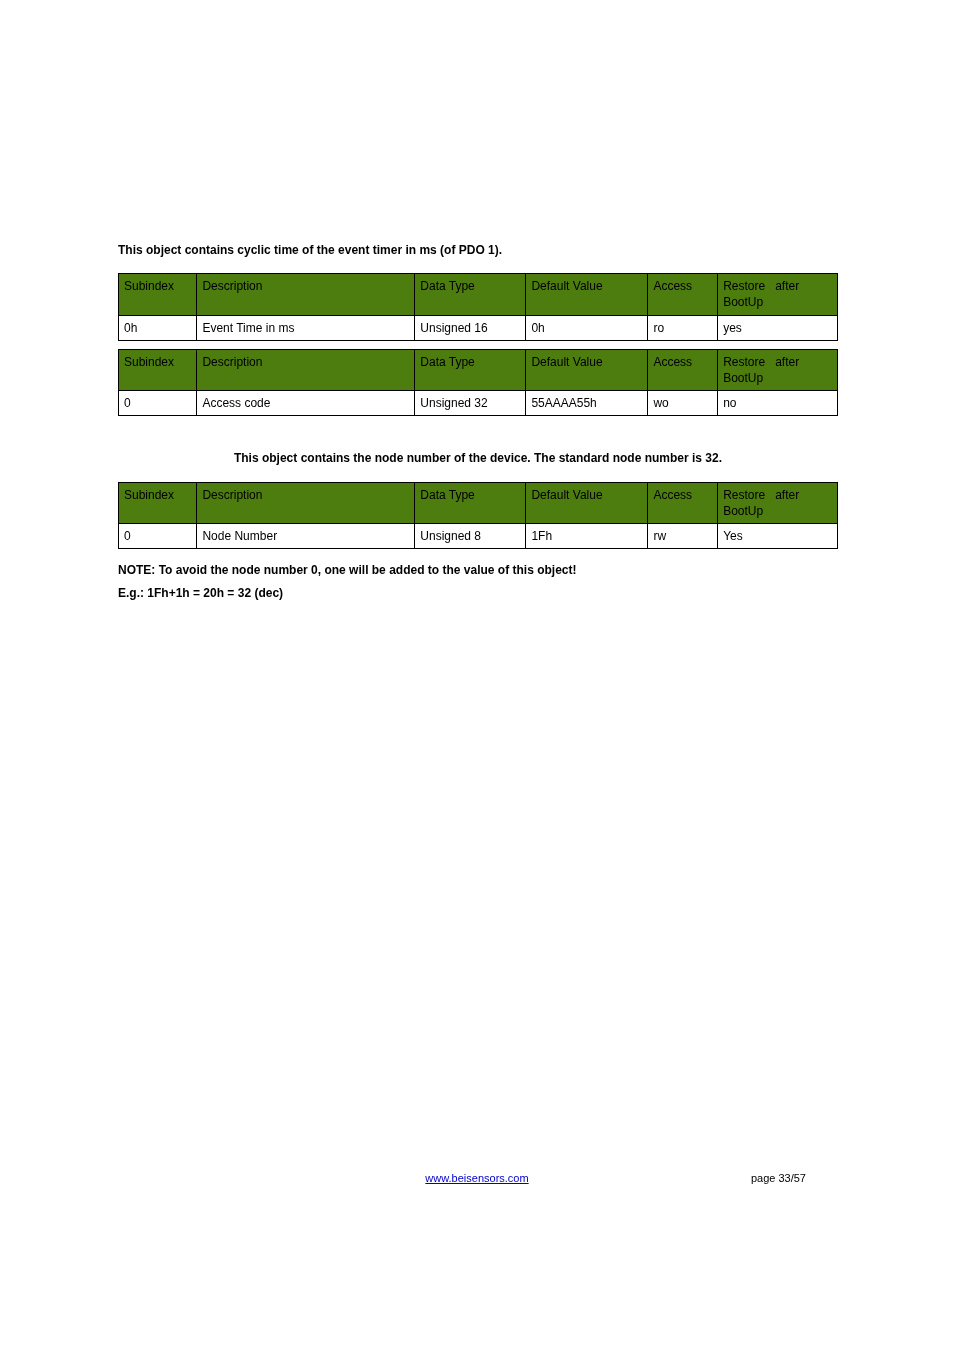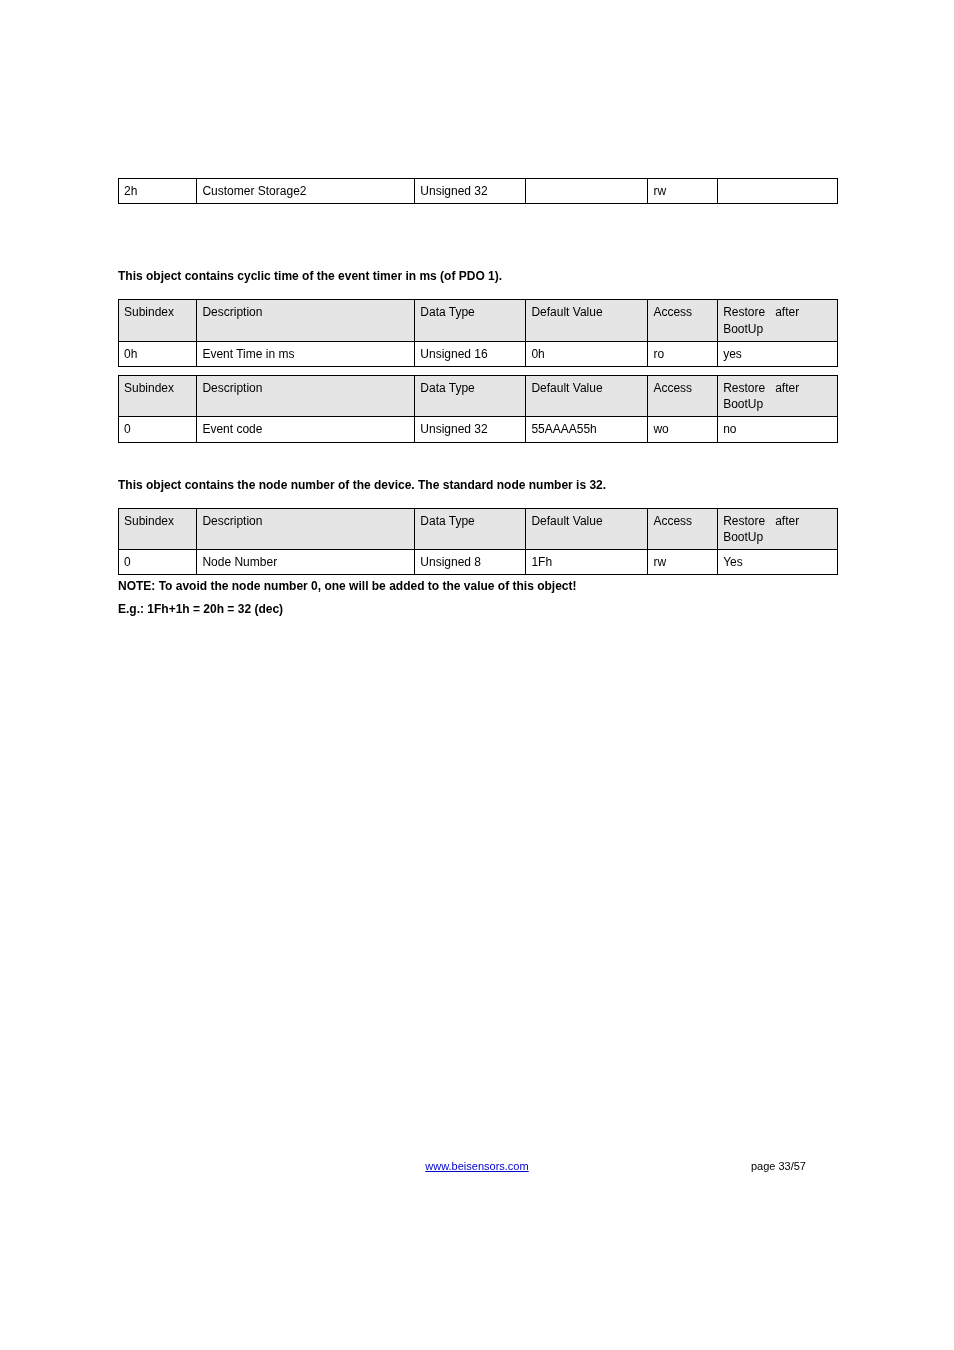--- a/index.html
+++ b/index.html
@@ -24,86 +24,78 @@
   }
   th, td {
     border: 1px solid #000;
     text-align: left;
     vertical-align: top;
     padding: 4px 5px;
     font-weight: normal;
     line-height: 1.35;
   }
   th {
-    background: #e5e5e5;
+    background: #4d7c0f;
   }
   col.c-sub  { width: 72px; }
   col.c-desc { width: 200px; }
   col.c-type { width: 102px; }
   col.c-def  { width: 112px; }
   col.c-acc  { width: 64px; }
   col.c-rest { width: 110px; }
   .restore-cell { text-align: justify; }
   .para {
     width: 720px;
     line-height: 2.1;
     margin: 0;
     font-weight: bold;
   }
   .gap-before-first-para { margin-top: 60px; }
   .gap-after-para-1 { margin-top: 10px; }
   .gap-before-para-2 { margin-top: 10px; }
   .gap-before-heading3 { margin-top: 55px; }
   .gap-after-heading3 { margin-top: 8px; }
-  .gap-before-para-4 { margin-top: 30px; }
+  .gap-before-para-4 { margin-top: 30px; text-align: center; }
   .gap-after-para-4 { margin-top: 10px; }
-  .gap-before-note { }
+  .gap-before-note { margin-top: 10px; }
   .note-line { line-height: 1.9; }
   .footer {
     position: absolute;
     left: 0;
     right: 0;
     bottom: 190px;
     text-align: center;
     font-size: 11px;
   }
   .footer a {
     color: #0000cc;
     text-decoration: underline;
   }
   .footer .left, .footer .right {
     position: absolute;
-    top: 0;
+    top: 12px;
   }
   .footer .left { left: 50%; transform: translateX(-50%); }
   .footer .right { right: 148px; }
 </style>
 </head>
 <body>
 
 <div class="page">
 
   <table>
     <colgroup>
         <col class="c-sub">
         <col class="c-desc">
         <col class="c-type">
         <col class="c-def">
         <col class="c-acc">
         <col class="c-rest">
       </colgroup>
     <tbody>
-      <tr>
-        <td>2h</td>
-        <td>Customer Storage2</td>
-        <td>Unsigned 32</td>
-        <td></td>
-        <td>rw</td>
-        <td></td>
-      </tr>
     </tbody>
   </table>
 
   <p class="para gap-before-first-para">This object contains cyclic time of the event timer in ms (of PDO 1).</p>
 
   <table class="gap-after-para-1">
     <colgroup>
         <col class="c-sub">
         <col class="c-desc">
         <col class="c-type">
@@ -150,21 +142,21 @@
         <th>Description</th>
         <th>Data Type</th>
         <th>Default Value</th>
         <th>Access</th>
         <th class="restore-cell"><span>Restore</span>&nbsp;&nbsp;&nbsp;<span>after</span><br><span>BootUp</span></th>
       </tr>
     </thead>
     <tbody>
       <tr>
         <td>0</td>
-        <td>Event code</td>
+        <td>Access code</td>
         <td>Unsigned 32</td>
         <td>55AAAA55h</td>
         <td>wo</td>
         <td>no</td>
       </tr>
     </tbody>
   </table>
 
   <p class="para gap-before-para-4">This object contains the node number of the device. The standard node number is 32.</p>
 

